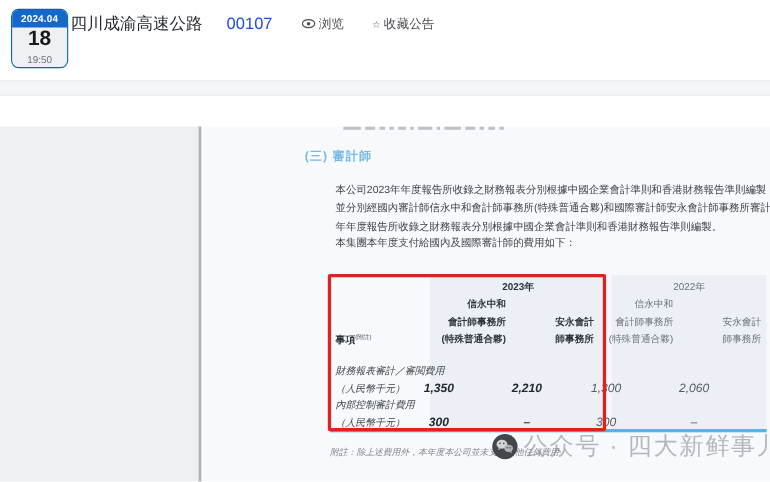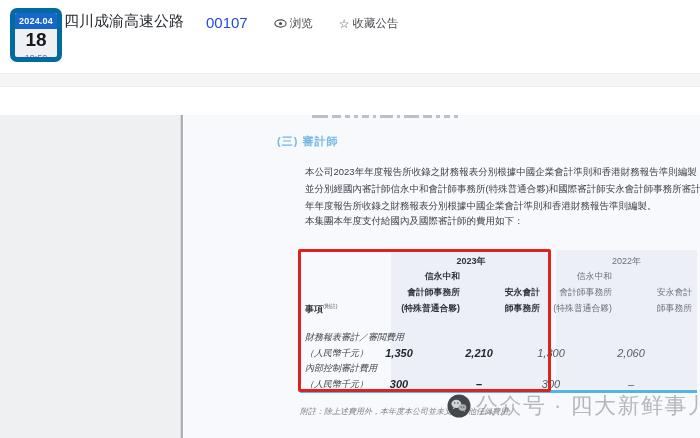--- a/index.html
+++ b/index.html
@@ -2,32 +2,32 @@
 <html><head>
 <meta charset="utf-8">
 <style>
   * { margin:0; padding:0; box-sizing:border-box; }
   html,body { width:700px; height:438px; }
   body { font-family:"Liberation Sans","DejaVu Sans",sans-serif; background:#fff; overflow:hidden; }
   .screen { position:relative; width:700px; height:438px; background:#ffffff; overflow:hidden; }
 
   
   .date-badge { position:absolute; left:10px; top:8px; width:52px; height:54px;
-    background:#eef0f3; border:5px solid #0369a1; border-radius:7px; overflow:hidden; }
+    background:#eef0f3; border:1px solid #0369a1; border-radius:7px; overflow:hidden; }
   .date-badge .month { height:16px; background:#1766cb; color:#fff; font-size:9px; font-weight:bold;
     display:flex; align-items:center; justify-content:center; letter-spacing:.2px; }
   .date-badge .day { height:22px; color:#17191c; font-size:19px; font-weight:bold;
     display:flex; align-items:center; justify-content:center; }
   .date-badge .time { height:14px; color:#6a6f75; font-size:9px;
     display:flex; align-items:center; justify-content:center; }
 
-  .title-row { position:absolute; left:64px; top:11px; height:20px; display:flex; align-items:flex-end; }
+  .title-row { position:absolute; left:64px; top:11px; height:20px; display:flex; align-items:center; }
   .company { font-size:15px; color:#25292e; }
   .stock-code { font-size:15px; color:#1d4ed8; margin-left:22px; }
-  .action { display:flex; align-items:center; margin-left:26px; cursor:pointer; }
+  .action { display:flex; align-items:center; margin-left:26px; cursor:pointer;font-family:Liberation Mono, monospace; }
   .action .txt { font-size:11.5px; color:#4a4d52; margin-left:3px; }
   .star-glyph { font-size:12px; color:#4a4d52; }
   .announcement-title { position:absolute; left:64px; top:36px; font-size:16.5px; font-weight:bold; color:#1b1e22; }
 
   .band { position:absolute; left:0; top:73px; width:700px; height:14px;
     background:#f4f5f7; border-top:1px solid #ebecee; border-bottom:1px solid #ebecee; }
 
   
   .viewer { position:absolute; left:0; top:115px; width:700px; height:323px; }
   .gutter { position:absolute; left:0; top:0; width:180px; height:323px; background:#eef0f2; }

